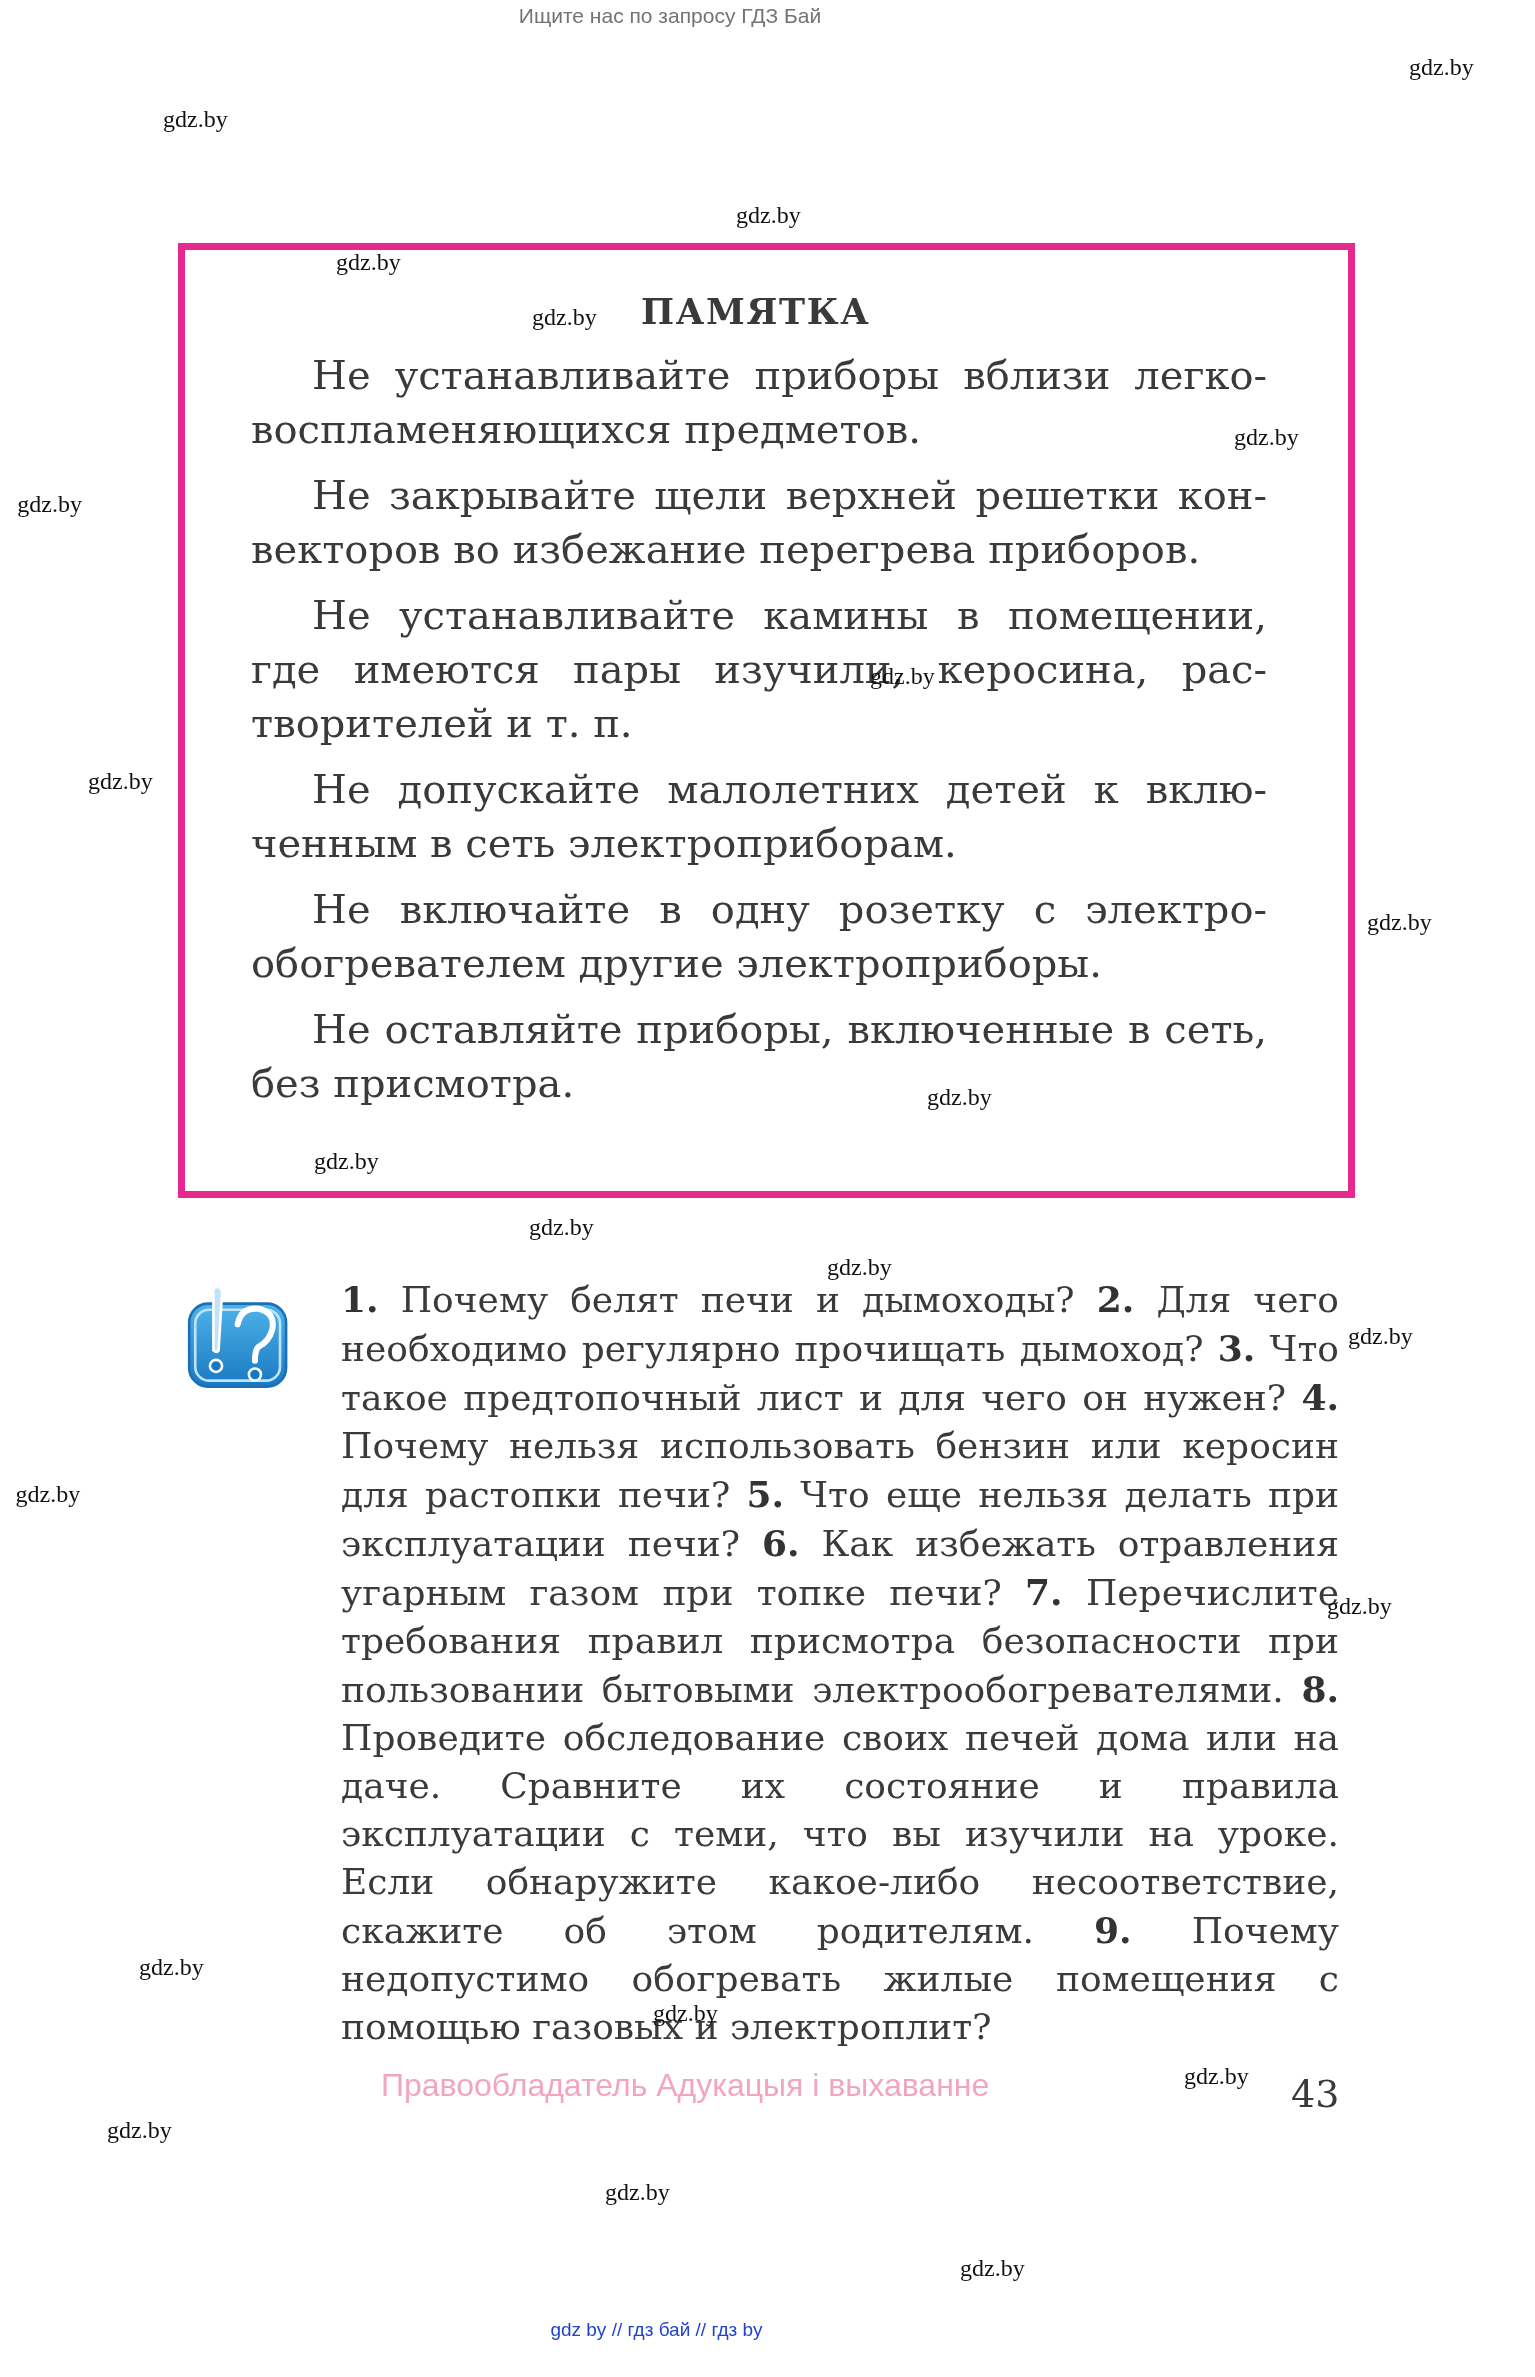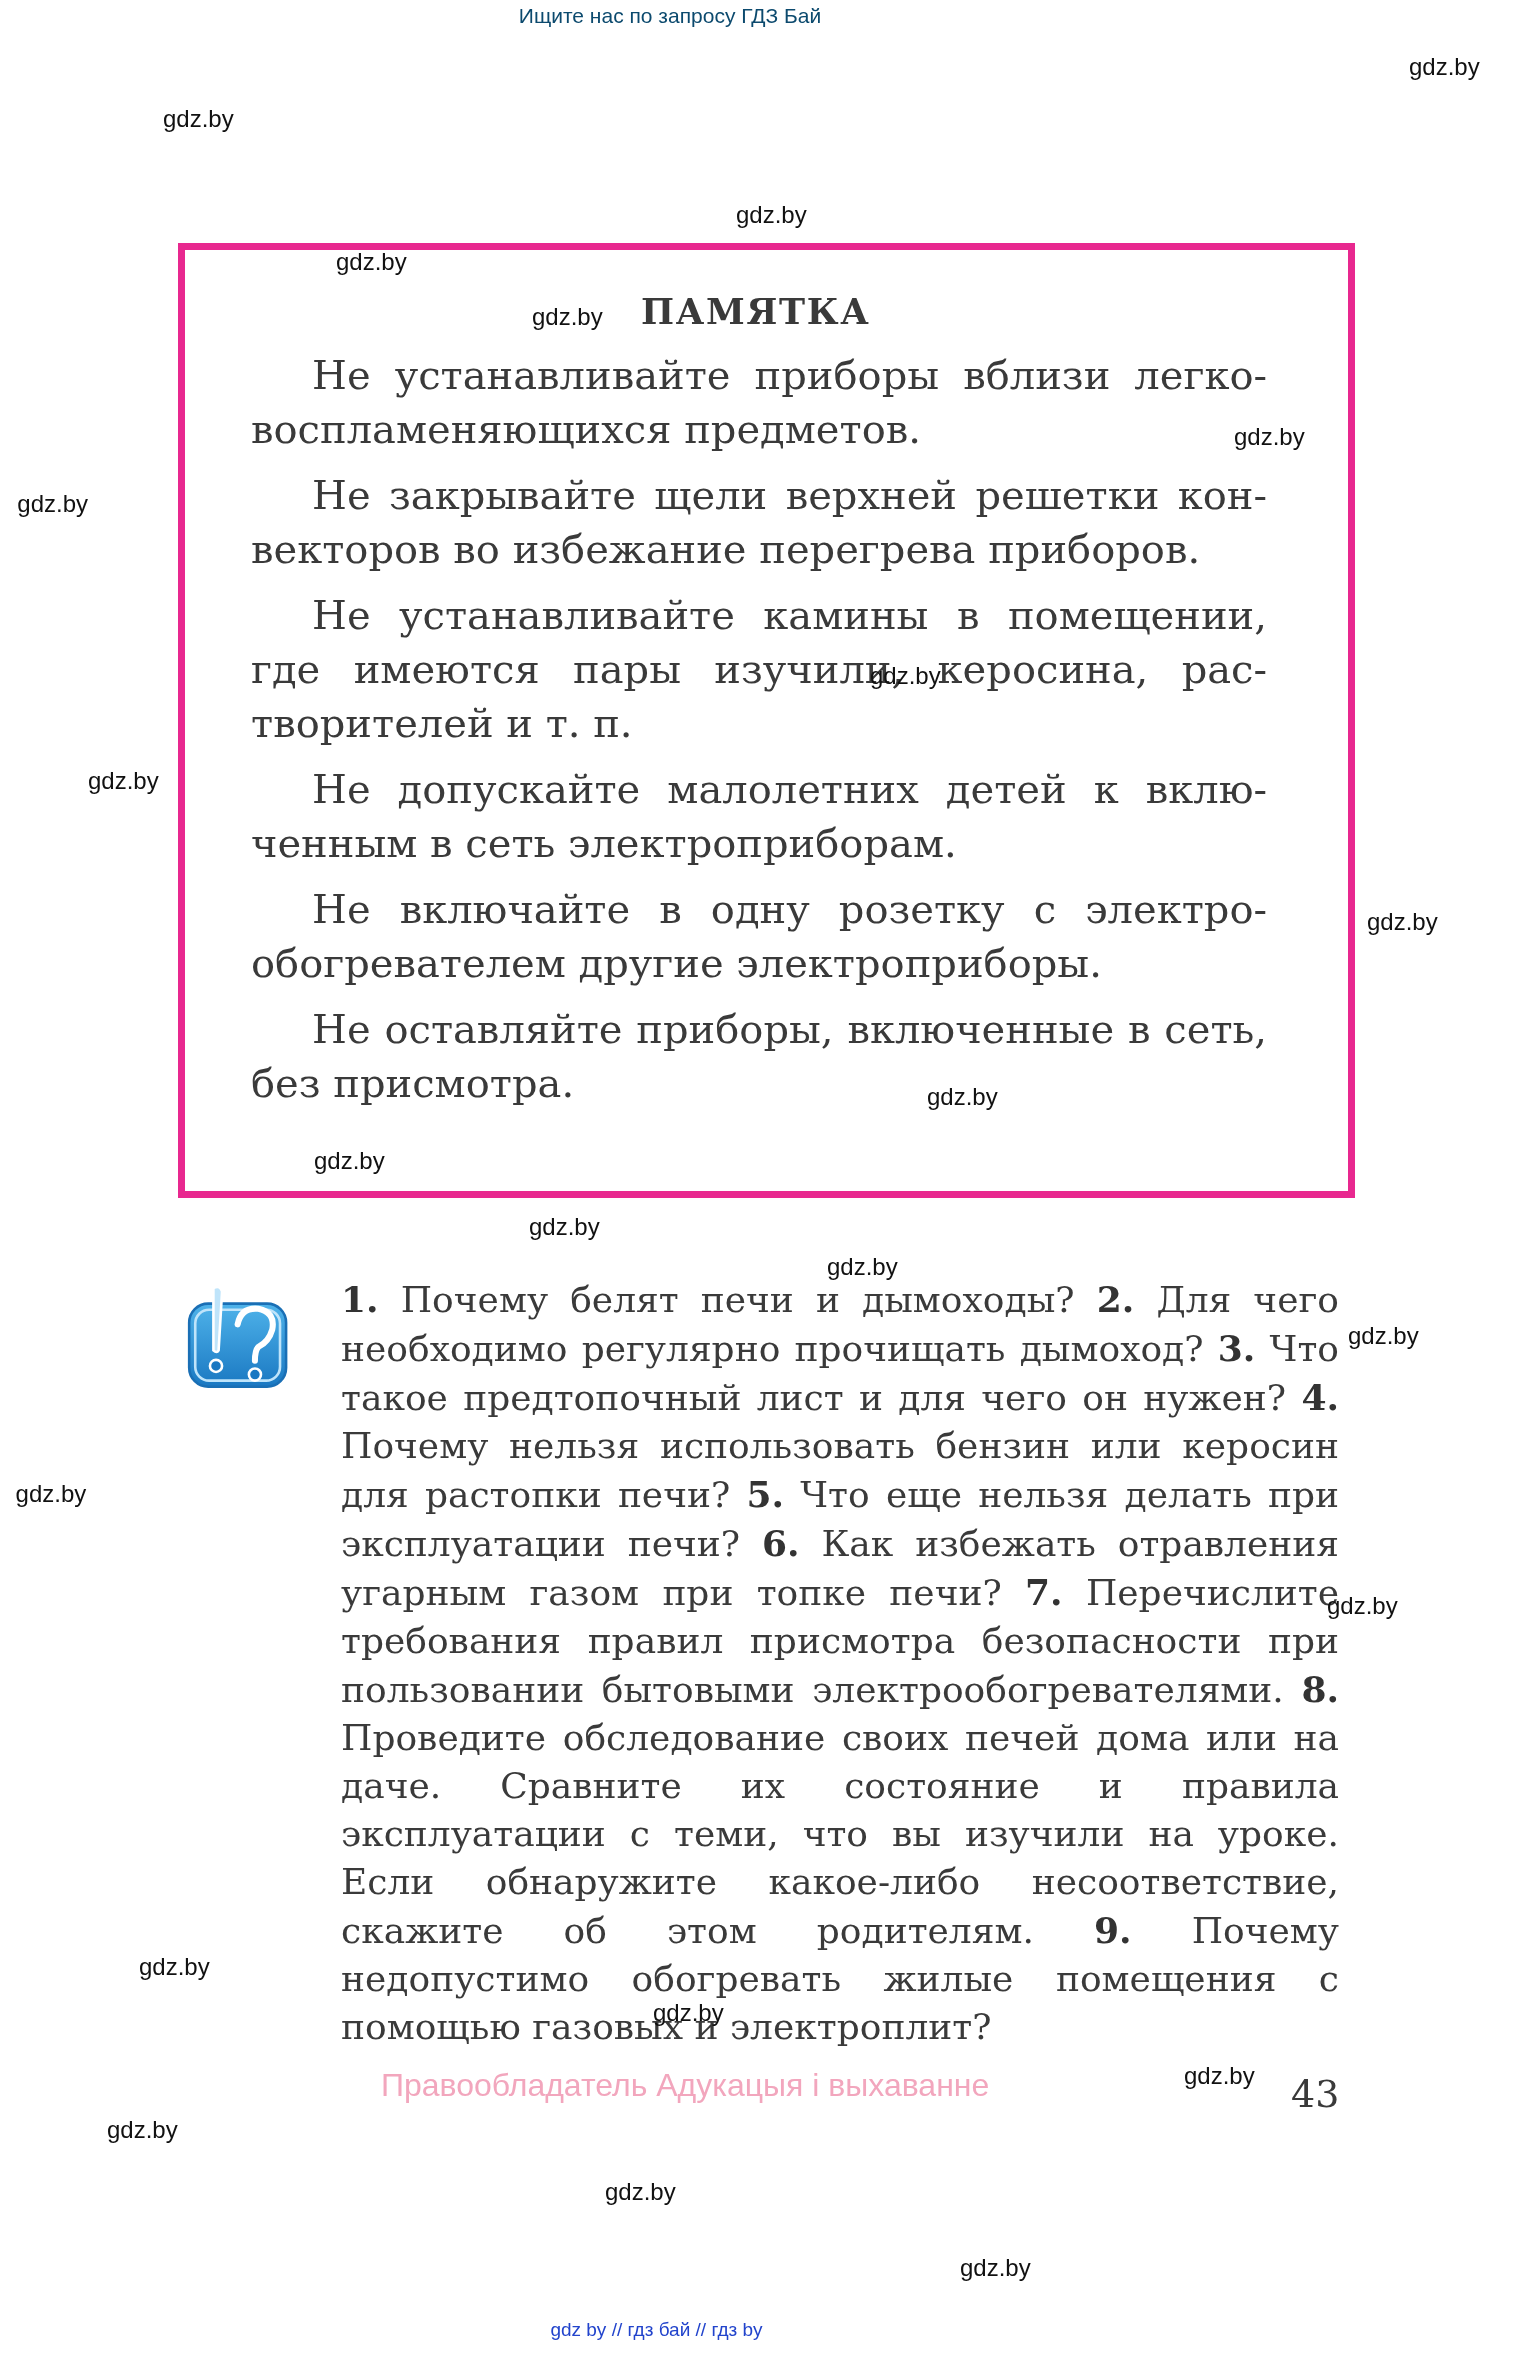--- a/index.html
+++ b/index.html
@@ -1,19 +1,19 @@
 <!DOCTYPE html>
 <html style="font-size:14px"><head>
 <meta charset="utf-8">
 <style>
   html, body { margin:0; padding:0; background:#ffffff; }
   body { width:1535px; height:2377px; position:relative; overflow:hidden; }
   .serif { font-family: "DejaVu Serif", "Liberation Serif", serif; color:#3a3a3a; }
-  .wm { position:absolute; font-family: Liberation Sans, sans-serif; font-size:24px; color:#111; white-space:nowrap; line-height:1; }
-  .top-banner { position:absolute; top:3.5px; left:0; width:1340px; text-align:center; font-family:"Liberation Sans", sans-serif; font-size:21px; color:#0c4a6e; }
+  .wm { position:absolute; font-family: Liberation Serif, serif; font-size:24px; color:#111; white-space:nowrap; line-height:1; }
+  .top-banner { position:absolute; top:3.5px; left:0; width:1340px; text-align:center; font-family:"Liberation Sans", sans-serif; font-size:21px; color:#737373; }
   .memo-box { position:absolute; left:178px; top:243px; width:1163px; height:941px; border:7px solid #e8288f; box-sizing:content-box; }
   .memo-title { position:absolute; left:641px; top:291px; font-size:35px; font-weight:bold; letter-spacing:1.7px; }
   .memo-text { position:absolute; left:239px; top:336px; width:1040px; font-size:40px; line-height:54px; text-align:justify; }
   .memo-text p { margin:12px; text-indent:61px; text-align:justify; }
   .qicon { position:absolute; left:184px; top:1281px; width:109px; height:111px; }
   .questions { position:absolute; left:341px; top:1275px; width:998px; font-size:36px; line-height:48px; text-align:justify; }
   .questions b { color:#333; }
   .copyright { position:absolute; left:381px; top:2067px; font-family:"Liberation Sans", sans-serif; font-size:32px; color:#f2a6bd; white-space:nowrap; }
   .page-num { position:absolute; left:1291px; top:2072px; font-size:38px; }
   .footer-links { position:absolute; top:2319px; left:0; width:1313px; text-align:center; font-family:"Liberation Sans", sans-serif; font-size:19px; color:#2244cc; }

